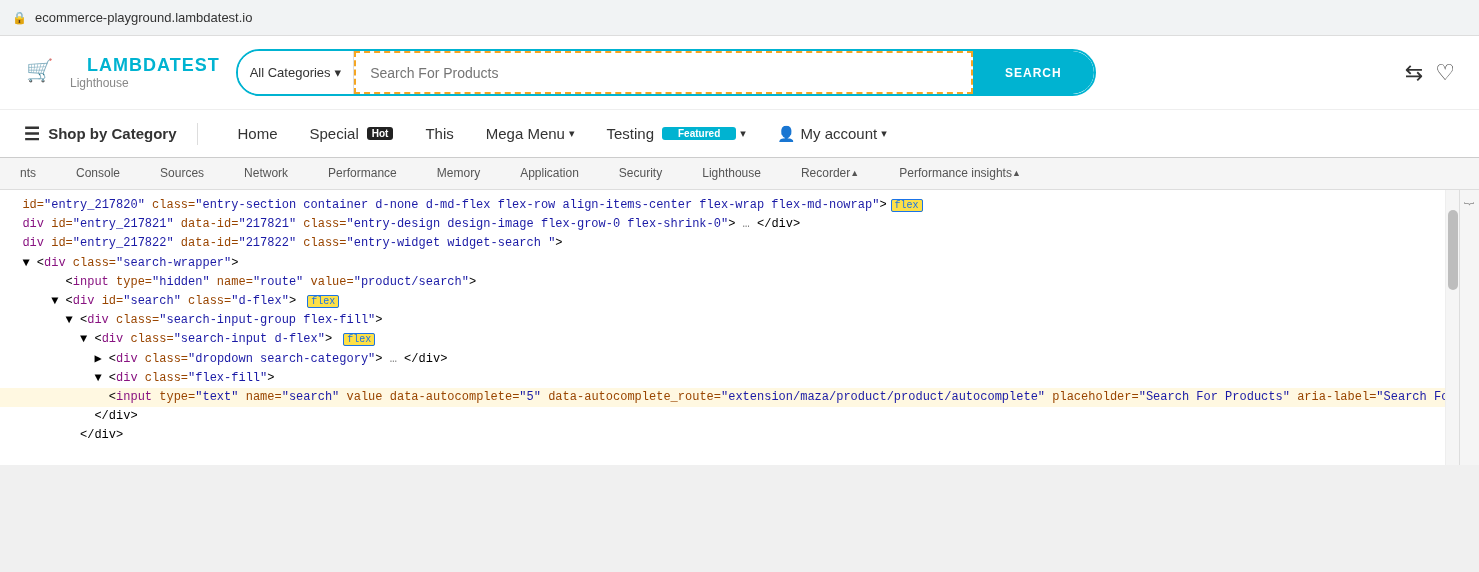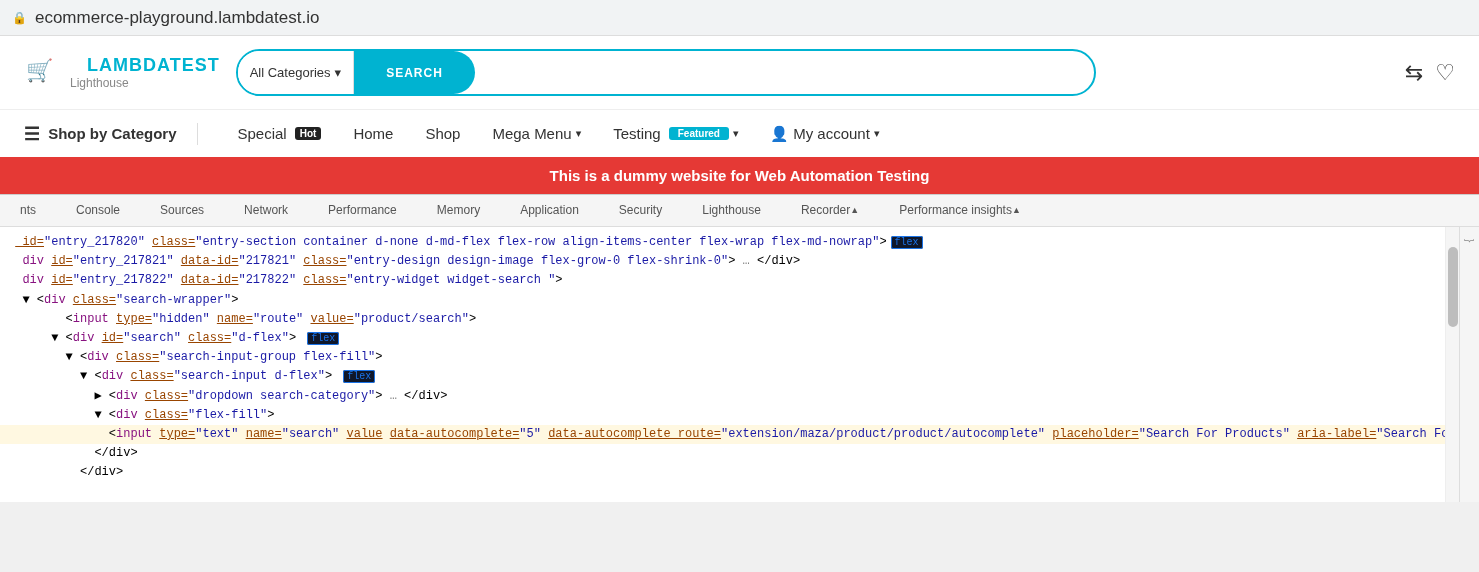--- a/index.html
+++ b/index.html
@@ -9,21 +9,21 @@
     .browser-bar {
       background: #f1f3f4;
       border-bottom: 1px solid #ddd;
       padding: 6px 12px;
       display: flex;
       align-items: center;
       gap: 8px;
       height: 36px;
     }
     .browser-bar .lock-icon { color: #555; font-size: 12px; }
-    .browser-bar .url { color: #333; font-size: 17px; }
+    .browser-bar .url { color: #333; font-size: 13px; }
 
     
     .website { background: #fff; }
 
     .header-top {
       display: flex;
       align-items: center;
       padding: 12px 24px;
       gap: 16px;
       background: #fff;
@@ -145,21 +145,21 @@
       font-weight: 700;
       padding: 1px 5px;
       border-radius: 3px;
       margin-left: 4px;
     }
     .featured-badge {
       background: #00b3d1;
       color: #fff;
       font-size: 10px;
       font-weight: 700;
-      padding: 1px 9px;
+      padding: 1px 16px;
       border-radius: 3px;
       margin-left: 4px;
     }
 
     
     .red-banner {
       background: #e53935;
       color: #fff;
       text-align: center;
       padding: 10px;
@@ -212,25 +212,25 @@
     .code-line {
       padding: 0 12px 0 8px;
       white-space: pre;
       display: block;
     }
     .code-line.highlighted {
       background: #fff8e1;
     }
 
     .tag { color: #881280; }
-    .attr-name { color: #994500; text-decoration: underline; }
+    .attr-name { color: #994500; }
     .attr-value { color: #1a1aa6; }
     .comment { color: #808080; }
     .flex-badge {
-      background: #0f172a;
+      background: #fde047;
       color: #1a73e8;
       border: 1px solid #1a73e8;
       font-size: 10px;
       padding: 0 3px;
       border-radius: 2px;
       margin-left: 4px;
       cursor: pointer;
     }
 
     
@@ -285,65 +285,63 @@
         <span class="logo-lambdatest">LAMBDATEST</span>
         <span class="logo-playground">Lighthouse</span>
       </div>
     </div>
 
     <div class="search-bar">
       <div class="search-category">
         <span>All Categories</span>
         <span>▾</span>
       </div>
+      <input class="search-input" type="text" placeholder="Search For Products" style="">
       <button class="search-btn">SEARCH</button>
     </div>
 
     <div class="header-icons">
       <button class="icon-btn">⇆</button>
       <button class="icon-btn">♡</button>
     </div>
   </div>
 
   <div class="nav-bar">
     <div class="shop-by-cat">
       <span class="hamburger">☰</span>
       <span>Shop by Category</span>
     </div>
     <div class="nav-links">
       <a class="nav-item">
+        <span>Home</span>
+      </a>
+      <a class="nav-item">
         <span>Special</span>
         <span class="special-badge">Hot</span>
       </a>
       <a class="nav-item">
-        <span>Home</span>
-      </a>
-      <a class="nav-item">
-        <span>Shop</span>
+        <span>This</span>
       </a>
       <a class="nav-item">
         <span>Mega Menu</span>
         <span style="font-size:11px;">▾</span>
       </a>
       <a class="nav-item">
         <span>Testing</span>
         <span class="featured-badge">Featured</span>
         <span style="font-size:11px;">▾</span>
       </a>
       <a class="nav-item">
         <span style="font-size:15px;">👤</span>
         <span>My account</span>
         <span style="font-size:11px;">▾</span>
       </a>
     </div>
   </div>
 
-  <div class="red-banner">
-    <span>This is a dummy website for Web Automation Testing</span>
-  </div>
 </div>
 
 <div class="devtools">
 
   <div class="devtools-tabs">
     <div class="devtools-tab">nts</div>
     <div class="devtools-tab">Console</div>
     <div class="devtools-tab">Sources</div>
     <div class="devtools-tab">Network</div>
     <div class="devtools-tab">Performance</div>

